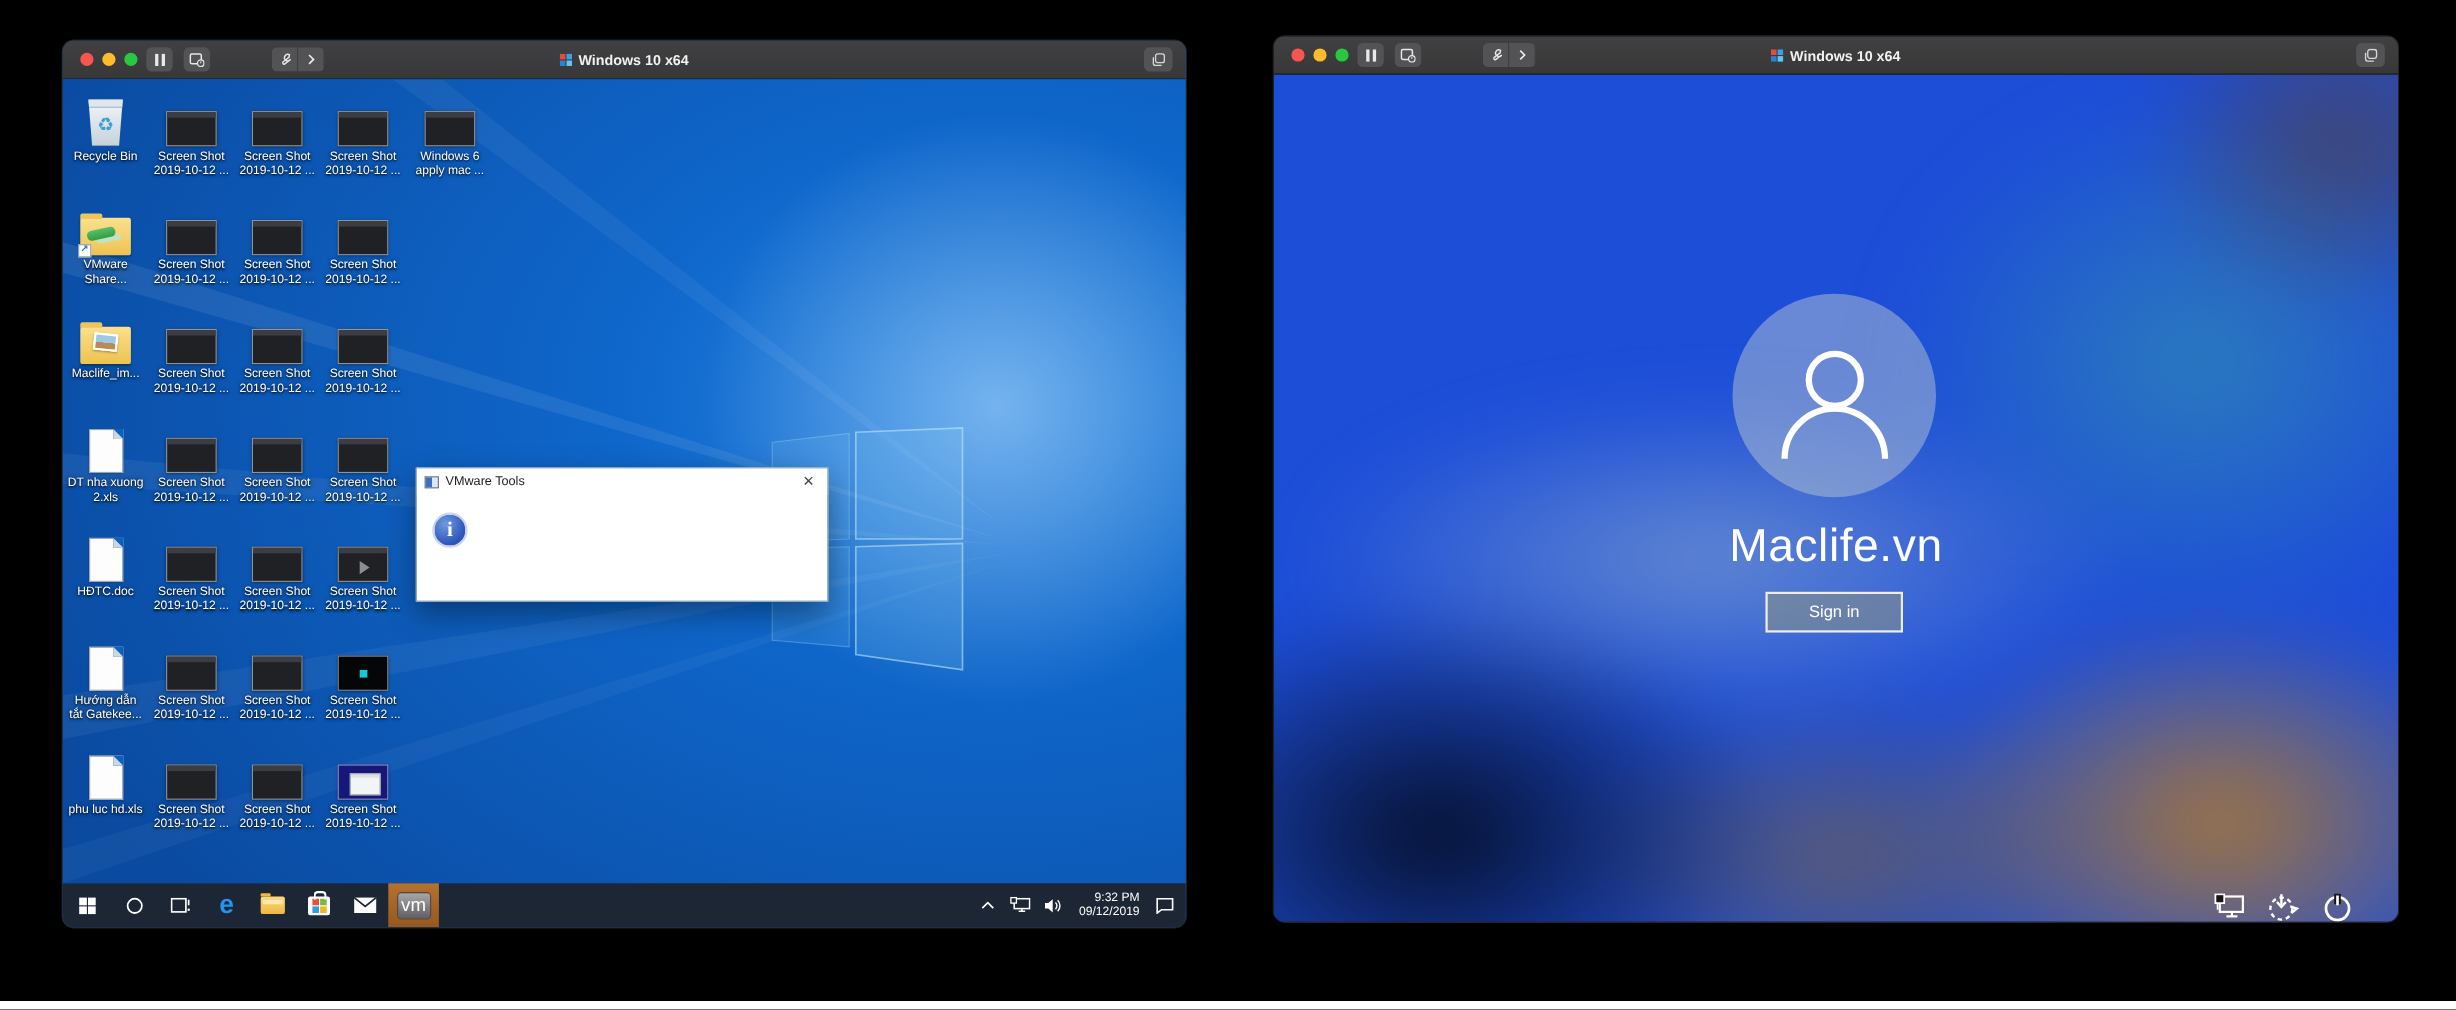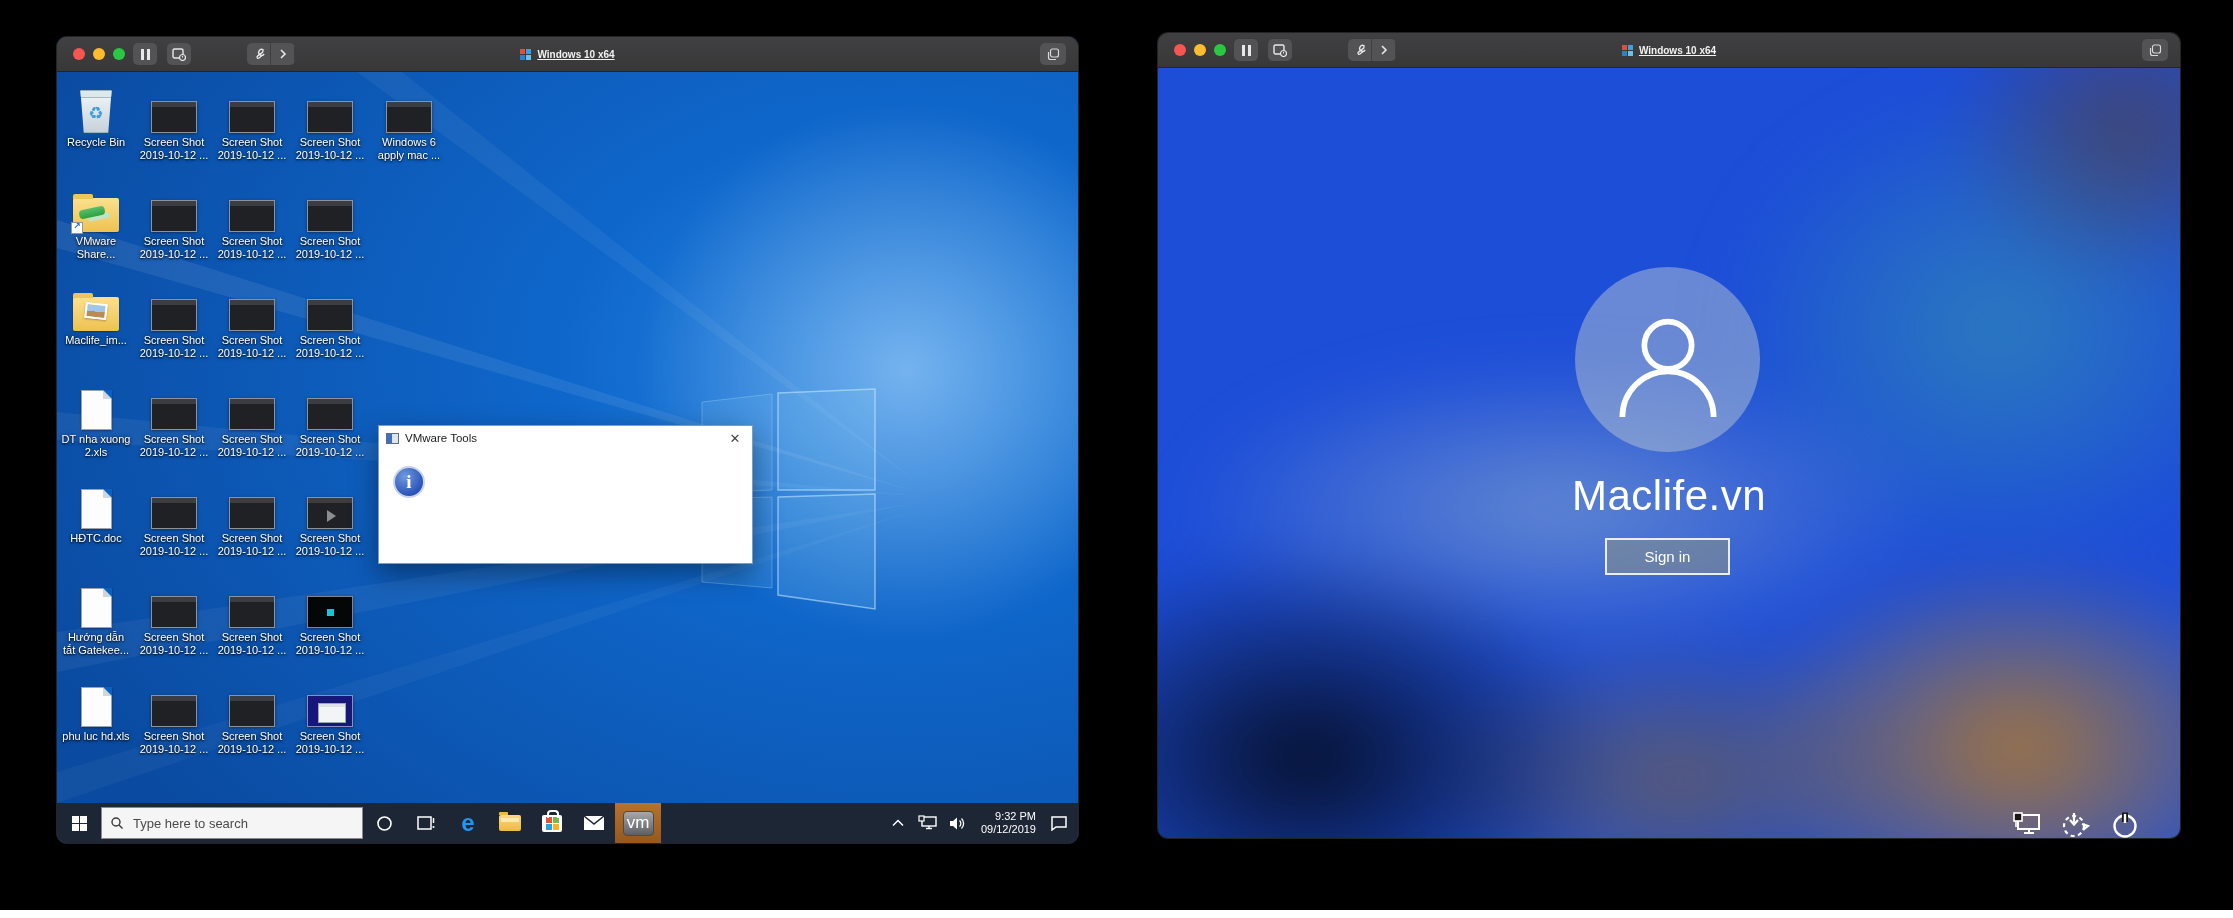--- a/index.html
+++ b/index.html
@@ -12,22 +12,22 @@
     box-shadow:0 0 0 1px rgba(255,255,255,.14),0 14px 40px rgba(0,0,0,.6);display:flex;flex-direction:column;}
   .titlebar{height:35px;background:linear-gradient(#404042,#383839);border-bottom:1px solid #242425;
     display:flex;align-items:center;position:relative;flex:0 0 35px;}
   .lights{display:flex;gap:8px;margin-left:16px;}
   .light{width:12px;height:12px;border-radius:50%;}
   .light.red{background:#f6564f;}.light.yellow{background:#fdbc2e;}.light.green{background:#2ac840;}
   .tb-btn{width:24px;height:22px;background:#535355;border-radius:5px;margin-left:8px;
     display:flex;align-items:center;justify-content:center;}
   .tb-group{display:flex;margin-left:56px;border-radius:5px;overflow:hidden;}
   .tb-group .tb-btn{margin-left:0;border-radius:0;border-right:1px solid #3e3e40;}
-  .tb-title{position:absolute;left:0;right:0;text-align:center;color:#f2f2f2;font-size:10px;font-weight:600;
-    display:flex;align-items:center;justify-content:center;gap:6px;pointer-events:none;text-decoration:underline;}
+  .tb-title{position:absolute;left:0;right:0;text-align:center;color:#f2f2f2;font-size:13px;font-weight:600;
+    display:flex;align-items:center;justify-content:center;gap:6px;pointer-events:none;}
   .os-ico{display:inline-grid;grid-template-columns:5px 5px;grid-template-rows:5px 5px;gap:1px;}
   .os-ico span:nth-child(1){background:#e84b3c;}.os-ico span:nth-child(2){background:#36a3e8;}
   .os-ico span:nth-child(3){background:#2f7fd0;}.os-ico span:nth-child(4){background:#68c2f0;}
   .fs-btn{position:absolute;right:12px;top:6px;width:26px;height:22px;background:#535355;border-radius:5px;
     display:flex;align-items:center;justify-content:center;}
   .pause-glyph{display:flex;gap:3px;}
   .pause-glyph i{width:3px;height:11px;background:#e8e8e8;display:block;}
 
   
   #left-window{left:57px;top:37px;width:1021px;height:806px;background:#0a57b4;}
@@ -60,21 +60,21 @@
   .sc{position:absolute;left:-2px;bottom:-2px;width:12px;height:12px;background:#fff;border:1px solid #8899aa;}
   .sc::after{content:"↗";position:absolute;left:1px;top:-2px;font-size:9px;color:#2b6fd4;font-weight:bold;}
   .ov-img{position:absolute;left:12px;top:6px;width:22px;height:16px;background:linear-gradient(#9ec7e8 55%,#b98a55 55%);
     border:2px solid #fff;box-shadow:0 1px 2px rgba(0,0,0,.3);transform:rotate(6deg);}
   .bin{width:34px;height:43px;background:linear-gradient(#f2f6f9,#c6d2da);border:1px solid #9db0be;
     clip-path:polygon(4% 0,96% 0,86% 100%,14% 100%);position:relative;display:flex;align-items:center;justify-content:center;}
   .bin::before{content:"";position:absolute;top:0;left:0;right:0;height:6px;background:#dee7ee;border-bottom:1px solid #a7b8c4;}
   .recy{color:#3f9fd4;font-size:17px;line-height:1;margin-top:4px;}
 
   
-  #vm-dialog{position:absolute;left:321px;top:353px;width:375px;height:139px;background:#fff;
+  #vm-dialog{position:absolute;left:321px;top:353px;width:375px;height:122px;background:#fff;
     border:1px solid #7f9db9;box-shadow:0 10px 26px rgba(0,0,0,.4);font-size:11.5px;}
   #dlg-titlebar{height:24px;display:flex;align-items:center;padding-left:7px;background:#fff;position:relative;}
   #dlg-title{color:#1a1a1a;font-size:11.5px;margin-left:6px;}
   .dlg-ico{width:13px;height:11px;border:1px solid #5a6b8c;background:linear-gradient(90deg,#3f6fbf 50%,#dfe6ef 50%);}
   #dlg-close{position:absolute;right:0;top:0;width:34px;height:24px;display:flex;align-items:center;justify-content:center;
     color:#444;font-size:13px;}
   #dlg-body{position:relative;height:86px;}
   #info-ico{position:absolute;left:14px;top:16px;width:32px;height:32px;border-radius:50%;
     background:radial-gradient(circle at 35% 30%,#6f9ae0,#2b55b8 70%);border:2px solid #c9d4ea;
     color:#fff;font-size:19px;font-weight:bold;font-family:"Liberation Serif","DejaVu Serif",serif;
@@ -498,27 +498,20 @@
 
     <div id="taskbar">
       <div id="start-btn">
         <span class="win-logo">
             <span></span>
             <span></span>
             <span></span>
             <span></span>
           </span>
       </div>
-      <div id="search-box">
-        <svg width="14" height="14" viewBox="0 0 14 14">
-          <circle cx="6" cy="6" r="4" fill="none" stroke="#3a3a3a" stroke-width="1.4"></circle>
-          <line x1="9" y1="9" x2="12.5" y2="12.5" stroke="#3a3a3a" stroke-width="1.4"></line>
-        </svg>
-        <input type="text" placeholder="Type here to search" style="">
-      </div>
       <div class="tb-icon">
         <svg width="17" height="17" viewBox="0 0 17 17">
           <circle cx="8.5" cy="8.5" r="6.5" fill="none" stroke="#fff" stroke-width="1.6"></circle>
         </svg>
       </div>
       <div class="tb-icon">
         <svg width="19" height="15" viewBox="0 0 19 15">
           <rect x="1" y="1" width="13" height="12" fill="none" stroke="#fff" stroke-width="1.5"></rect>
           <line x1="16.5" y1="2" x2="16.5" y2="7" stroke="#fff" stroke-width="1.5"></line>
           <circle cx="16.5" cy="11" r="1.1" fill="#fff"></circle>

